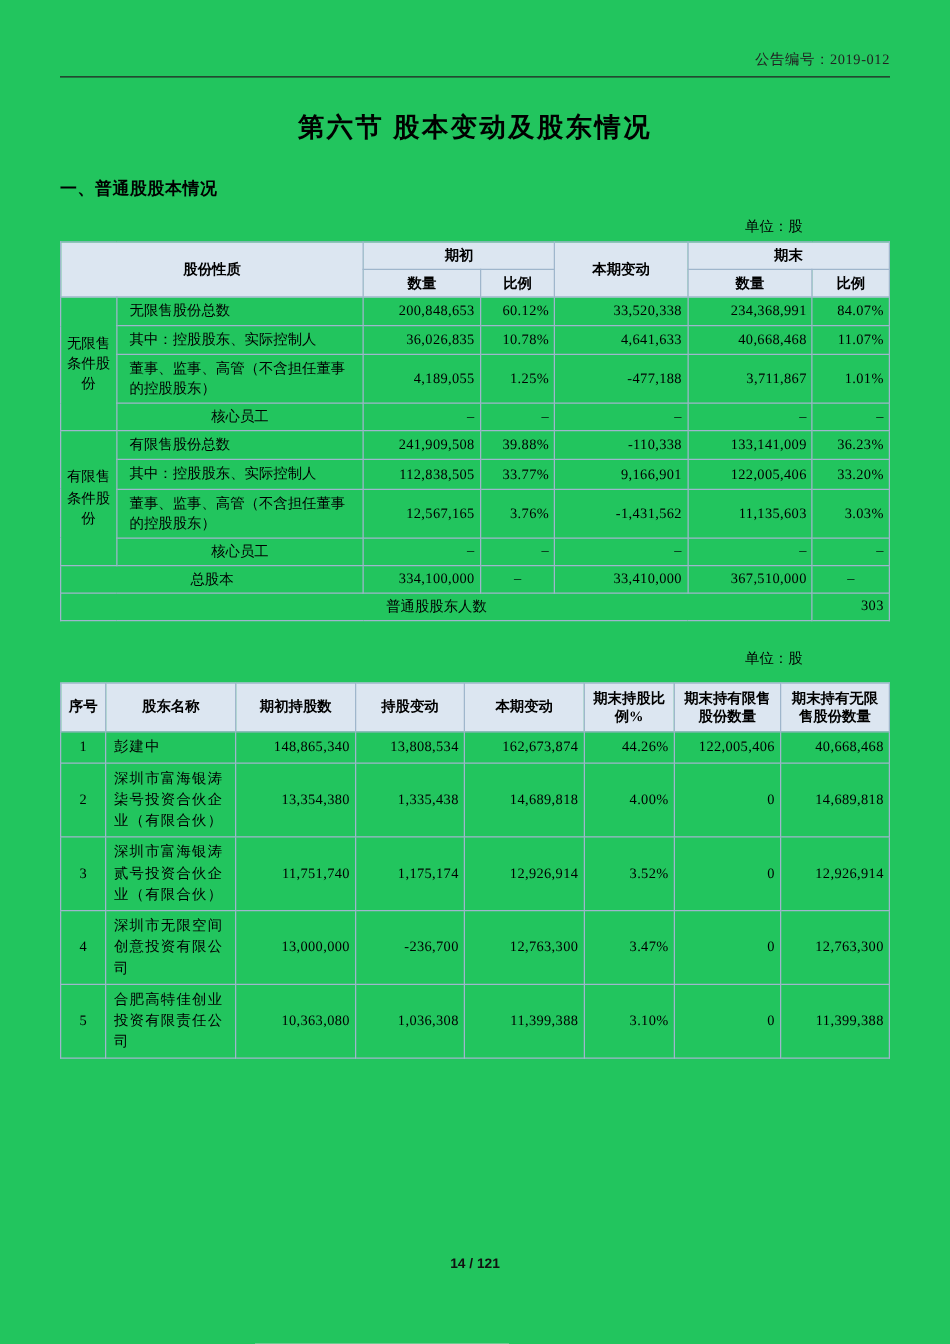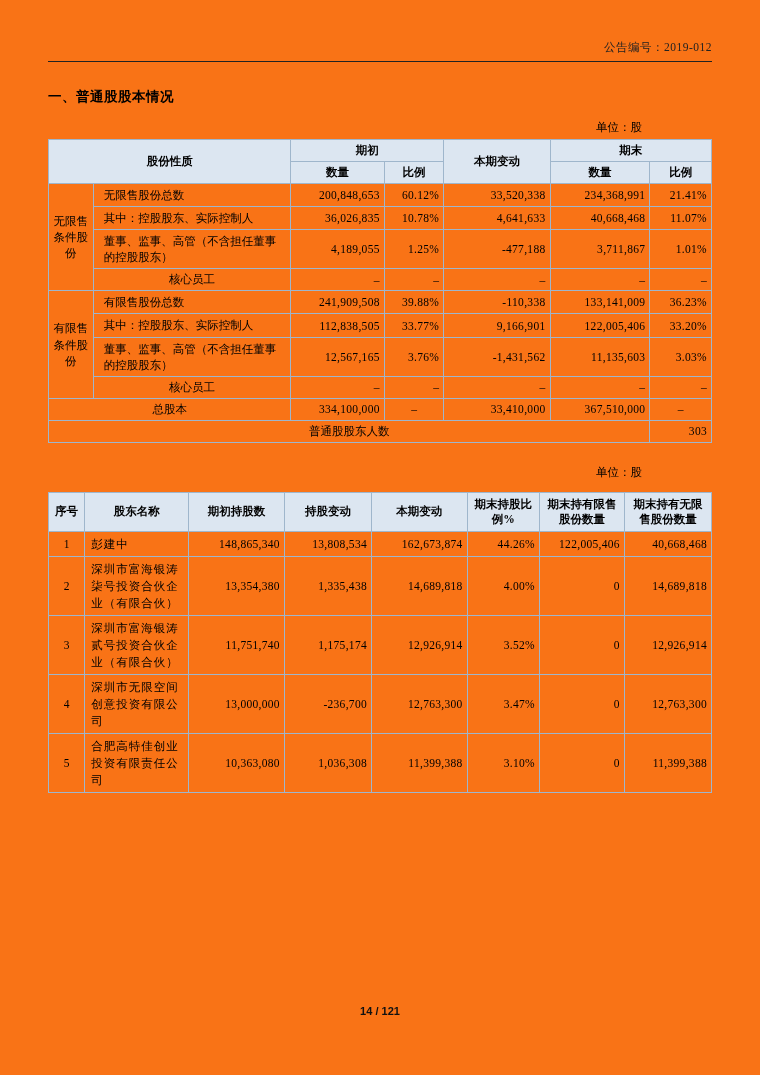--- a/index.html
+++ b/index.html
@@ -6,21 +6,21 @@
     margin: 0;
     padding: 0;
     background: #d8d8d8;
   }
   body {
     font-family: "Liberation Serif", "DejaVu Serif", serif;
   }
   .page {
     width: 760px;
     height: 1075px;
-    background: #f97316;
+    background: #22c55e;
     margin: 0 auto;
     position: relative;
     box-sizing: border-box;
     padding: 40px 48px 20px 48px;
     overflow: hidden;
   }
   .header-code {
     text-align: right;
     font-size: 11.5px;
     color: #222;
@@ -119,20 +119,21 @@
   }
 </style>
 </head>
 <body>
 
 <div class="page">
 
   <div class="header-code">公告编号：2019-012</div>
   <div class="header-rule"></div>
 
+  <div class="doc-title">第六节  股本变动及股东情况</div>
 
   <div class="h1">一、普通股股本情况</div>
 
   <div class="unit-line">单位：股</div>
 
   <div class="table-block">
     <table>
       <colgroup>
         <col style="width:42px">
         <col style="width:186px">
@@ -157,21 +158,21 @@
         </tr>
       </thead>
       <tbody>
         <tr>
           <td class="sidecell" rowspan="4">无限售条件股份</td>
           <td class="indent ctr">无限售股份总数</td>
           <td class="num">200,848,653</td>
           <td class="num">60.12%</td>
           <td class="num">33,520,338</td>
           <td class="num">234,368,991</td>
-          <td class="num">21.41%</td>
+          <td class="num">84.07%</td>
         </tr>
         <tr>
           <td class="indent">其中：控股股东、实际控制人</td>
           <td class="num">36,026,835</td>
           <td class="num">10.78%</td>
           <td class="num">4,641,633</td>
           <td class="num">40,668,468</td>
           <td class="num">11.07%</td>
         </tr>
         <tr>

